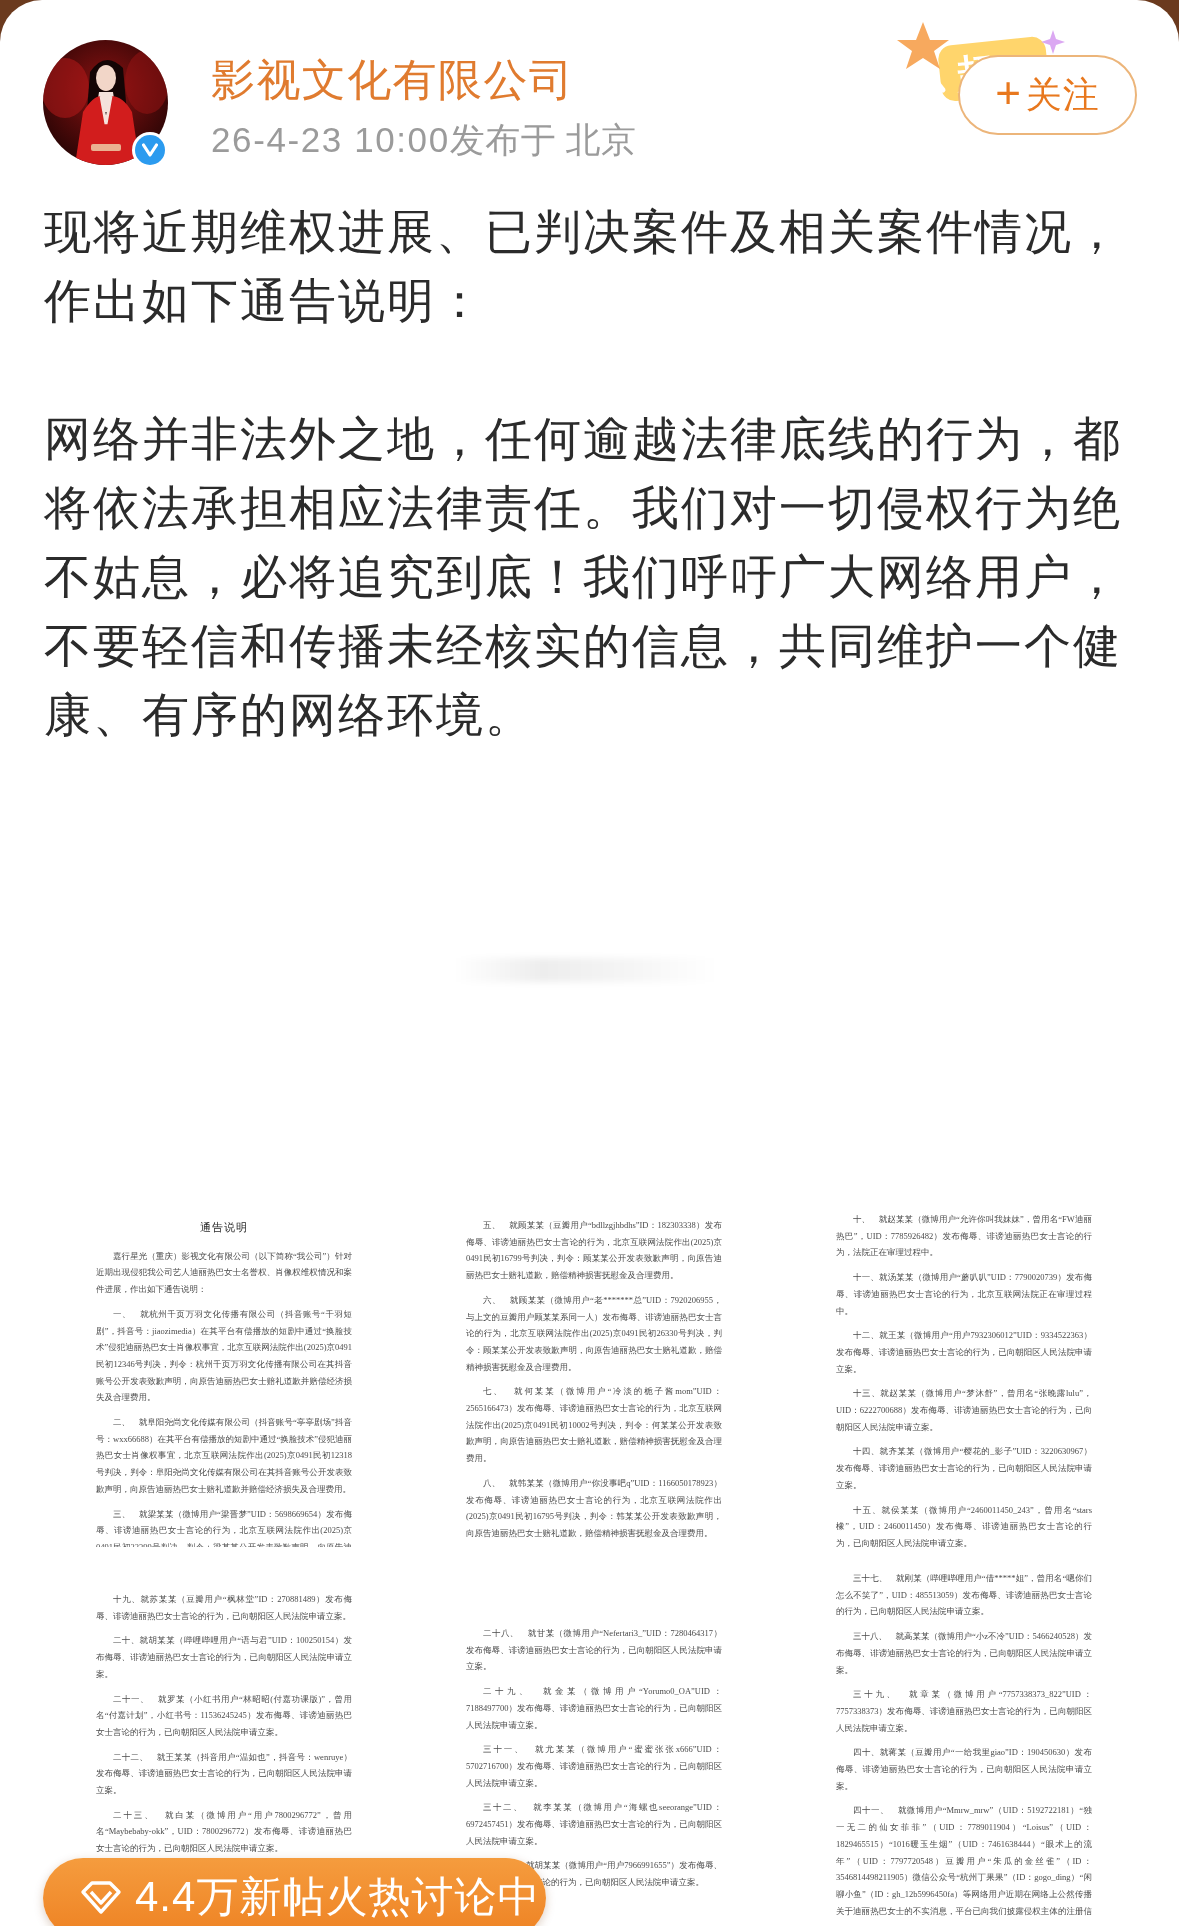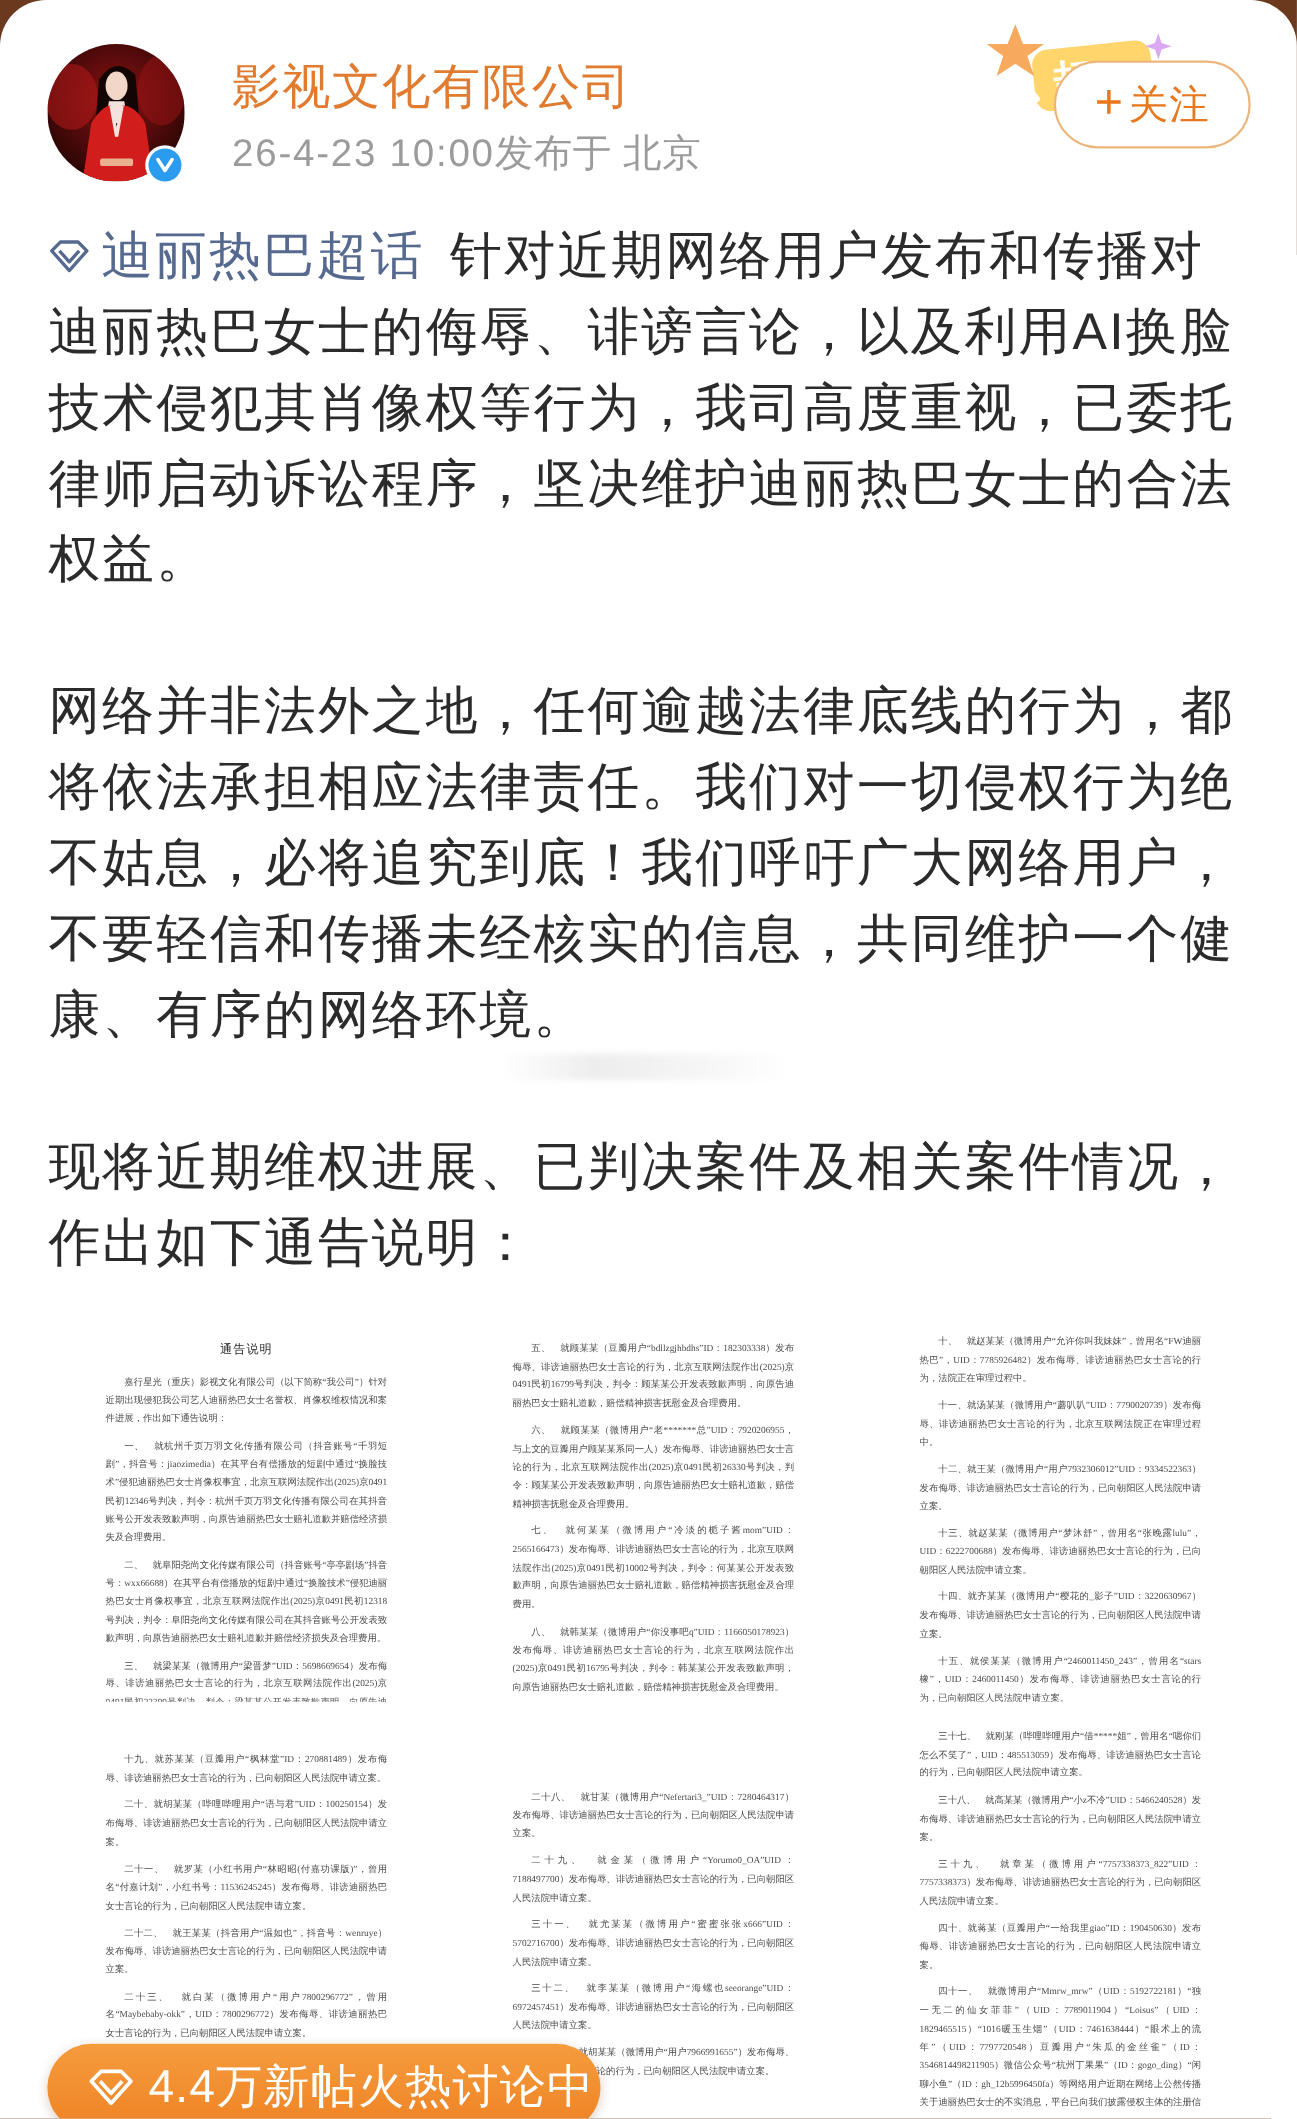--- a/index.html
+++ b/index.html
@@ -29,21 +29,21 @@
   .verified-badge svg { position:absolute; left:7px; top:8px; }
   .author-name {
     position:absolute; left:211px; top:54px; height:52px; line-height:52px;
     font-size:44px; letter-spacing:1.4px; color:#e07b2f; white-space:nowrap; cursor:pointer;
   }
   .post-meta {
     position:absolute; left:211px; top:120px; height:40px; line-height:40px;
     font-size:35px; color:#9b9b9b; white-space:nowrap;
   }
   .post-meta .time { letter-spacing:1.6px; }
-  .post-meta .loc { letter-spacing:0.5px; }
+  .post-meta .loc { letter-spacing:0.5px;font-family:Liberation Serif, serif; }
   .sticker { position:absolute; left:893px; top:16px; width:180px; height:96px; }
   .follow-button {
     position:absolute; left:958px; top:55px; width:175px; height:76px;
     border:2px solid #ecb57a; border-radius:40px; background:#fff;
     display:flex; align-items:center; justify-content:center; cursor:pointer;
     color:#e8781e; font-size:36px; letter-spacing:1px;
   }
   .follow-button .plus { font-size:44px; font-weight:300; margin-right:4px; line-height:1; position:relative; top:-2px; }
 
   
@@ -141,26 +141,22 @@
     <path d="M30 48 L50 74" stroke="#fff" stroke-width="5" stroke-linecap="round"></path>
     <path d="M160 14 L163 23 L172 26 L163 29 L160 38 L157 29 L148 26 L157 23 Z" fill="#dba8f2"></path>
   </svg>
 
   <div class="follow-button">
     <span class="plus">+</span>
     <span>关注</span>
   </div>
 
   <div class="content">
-    <p class="para"><a class="topic-link"><span class="topic-icon"><svg width="38" height="40" viewBox="0 0 38 40">
-              <path d="M3 14 L11 6 H27 L35 14 L19 32 Z" fill="none" stroke="#56698f" stroke-width="3" stroke-linejoin="round"></path>
-              <path d="M10 14 L19 24 L28 14" fill="none" stroke="#56698f" stroke-width="3" stroke-linejoin="round"></path>
-            </svg></span><span>迪丽热巴超话</span></a><span>针对近期网络用户发布和传播对迪丽热巴女士的侮辱、诽谤言论，以及利用AI换脸技术侵犯其肖像权等行为，我司高度重视，已委托律师启动诉讼程序，坚决维护迪丽热巴女士的合法权益。</span></p>
+    <p class="para">现将近期维权进展、已判决案件及相关案件情况，作出如下通告说明：</p>
     <p class="para">网络并非法外之地，任何逾越法律底线的行为，都将依法承担相应法律责任。我们对一切侵权行为绝不姑息，必将追究到底！我们呼吁广大网络用户，不要轻信和传播未经核实的信息，共同维护一个健康、有序的网络环境。</p>
-    <p class="para">现将近期维权进展、已判决案件及相关案件情况，作出如下通告说明：</p>
   </div>
   <div class="smudge"></div>
 
   <div class="tile t1">
     <div class="doc">
       <div class="doc-title">通告说明</div>
       <div>
           <p class="doc-p">嘉行星光（重庆）影视文化有限公司（以下简称“我公司”）针对近期出现侵犯我公司艺人迪丽热巴女士名誉权、肖像权维权情况和案件进展，作出如下通告说明：</p>
           <p class="doc-p">一、　就杭州千页万羽文化传播有限公司（抖音账号“千羽短剧”，抖音号：jiaozimedia）在其平台有偿播放的短剧中通过“换脸技术”侵犯迪丽热巴女士肖像权事宜，北京互联网法院作出(2025)京0491民初12346号判决，判令：杭州千页万羽文化传播有限公司在其抖音账号公开发表致歉声明，向原告迪丽热巴女士赔礼道歉并赔偿经济损失及合理费用。</p>
           <p class="doc-p">二、　就阜阳尧尚文化传媒有限公司（抖音账号“亭亭剧场”抖音号：wxx66688）在其平台有偿播放的短剧中通过“换脸技术”侵犯迪丽热巴女士肖像权事宜，北京互联网法院作出(2025)京0491民初12318号判决，判令：阜阳尧尚文化传媒有限公司在其抖音账号公开发表致歉声明，向原告迪丽热巴女士赔礼道歉并赔偿经济损失及合理费用。</p>

